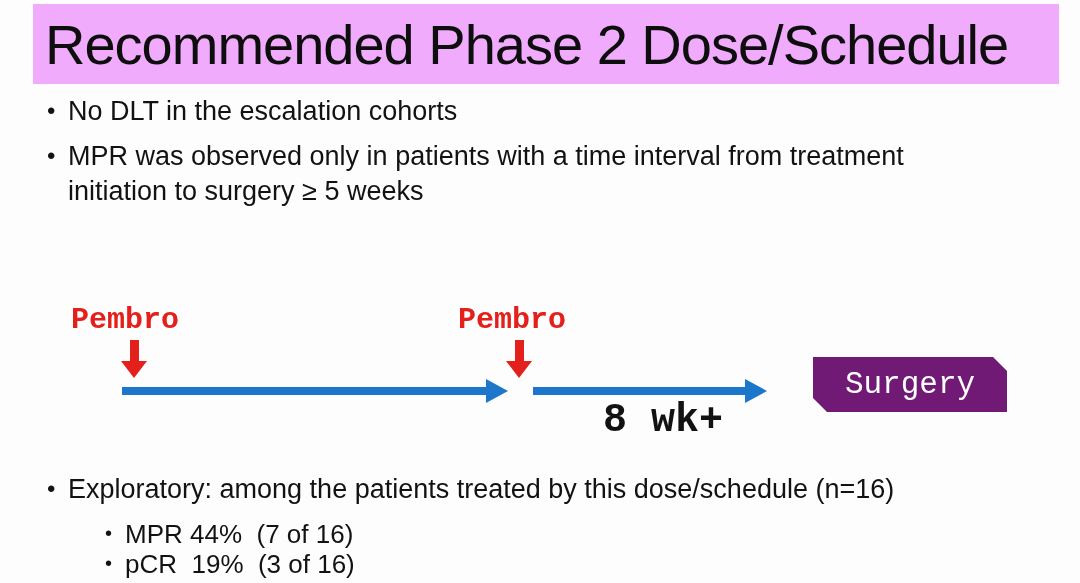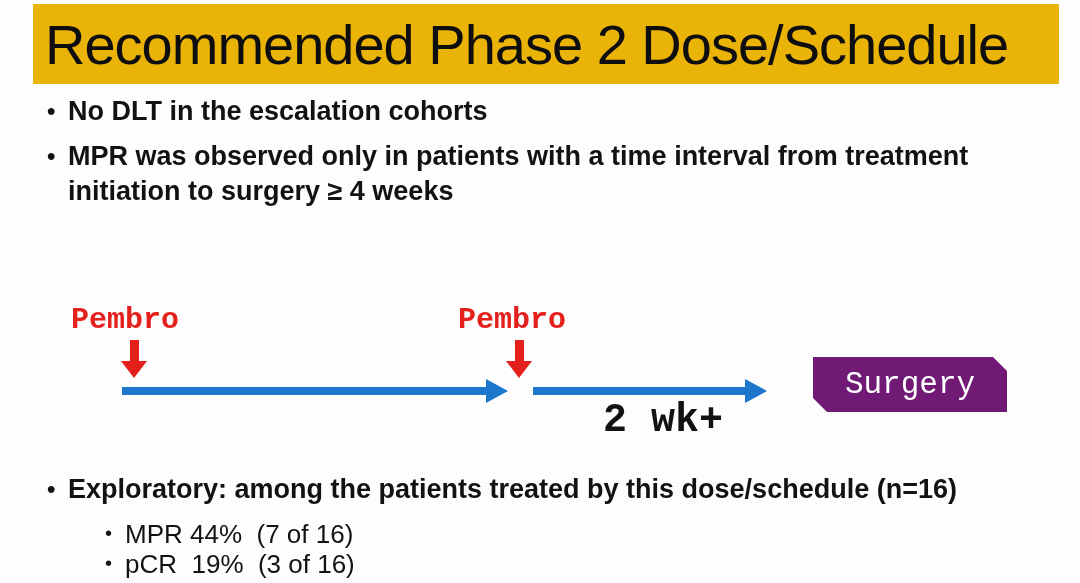--- a/index.html
+++ b/index.html
@@ -5,33 +5,33 @@
   html,body { margin:0; padding:0; background:#ffffff; }
   .slide {
     position:relative; width:1080px; height:583px; overflow:hidden;
     background:#fdfdfd; color:#141414;
     font-family:"Liberation Sans", sans-serif;
   }
 
   
   .title-bar {
     position:absolute; left:33px; top:4px; width:1026px; height:80px;
-    background:#eab308; display:flex; align-items:center;
+    background:#f0abfc; display:flex; align-items:center;
     padding-left:12px; box-sizing:border-box;
   }
   .title-text {
     font-size:56px; font-weight:normal; letter-spacing:-1px;
     color:#0e0e0e; white-space:nowrap;
   }
 
   
   .bullets { position:absolute; left:45px; top:94px; width:950px; }
   .bullet {
     position:relative; padding-left:23px;
-    font-size:27px; line-height:35px; margin-bottom:10px; color:#121212;font-weight:bold;
+    font-size:27px; line-height:35px; margin-bottom:10px; color:#121212;
   }
   .bullet::before {
     content:"\2022"; position:absolute; left:2px; top:-1px; font-size:24px;
   }
 
   
   .diagram { position:absolute; left:0; top:295px; width:1080px; height:165px;font-family:Liberation Mono, monospace; }
 
   .pembro-label {
     position:absolute; top:8px; width:120px; text-align:center;
@@ -92,21 +92,21 @@
 <body>
 
 <div class="slide">
 
   <div class="title-bar">
     <span class="title-text">Recommended Phase 2 Dose/Schedule</span>
   </div>
 
   <div class="bullets">
     <div class="bullet">No DLT in the escalation cohorts</div>
-    <div class="bullet">MPR was observed only in patients with a time interval from treatment initiation to surgery ≥ 4 weeks</div>
+    <div class="bullet">MPR was observed only in patients with a time interval from treatment initiation to surgery ≥ 5 weeks</div>
   </div>
 
   <div class="diagram">
 
     <div class="pembro-label pembro-1">Pembro</div>
     <div class="down-arrow down-arrow-1">
       <div class="stem"></div>
       <div class="head"></div>
     </div>
 
@@ -118,21 +118,21 @@
     <div class="pembro-label pembro-2">Pembro</div>
     <div class="down-arrow down-arrow-2">
       <div class="stem"></div>
       <div class="head"></div>
     </div>
 
     <div class="h-arrow h-arrow-2">
       <div class="line"></div>
       <div class="head"></div>
     </div>
-    <div class="interval-label interval-2">2 wk+</div>
+    <div class="interval-label interval-2">8 wk+</div>
 
     <div class="surgery-box">
       <span>Surgery</span>
     </div>
 
   </div>
 
   <div class="exploratory">
     <div class="bullet">Exploratory: among the patients treated by this dose/schedule (n=16)</div>
     <div class="sub-bullets">

